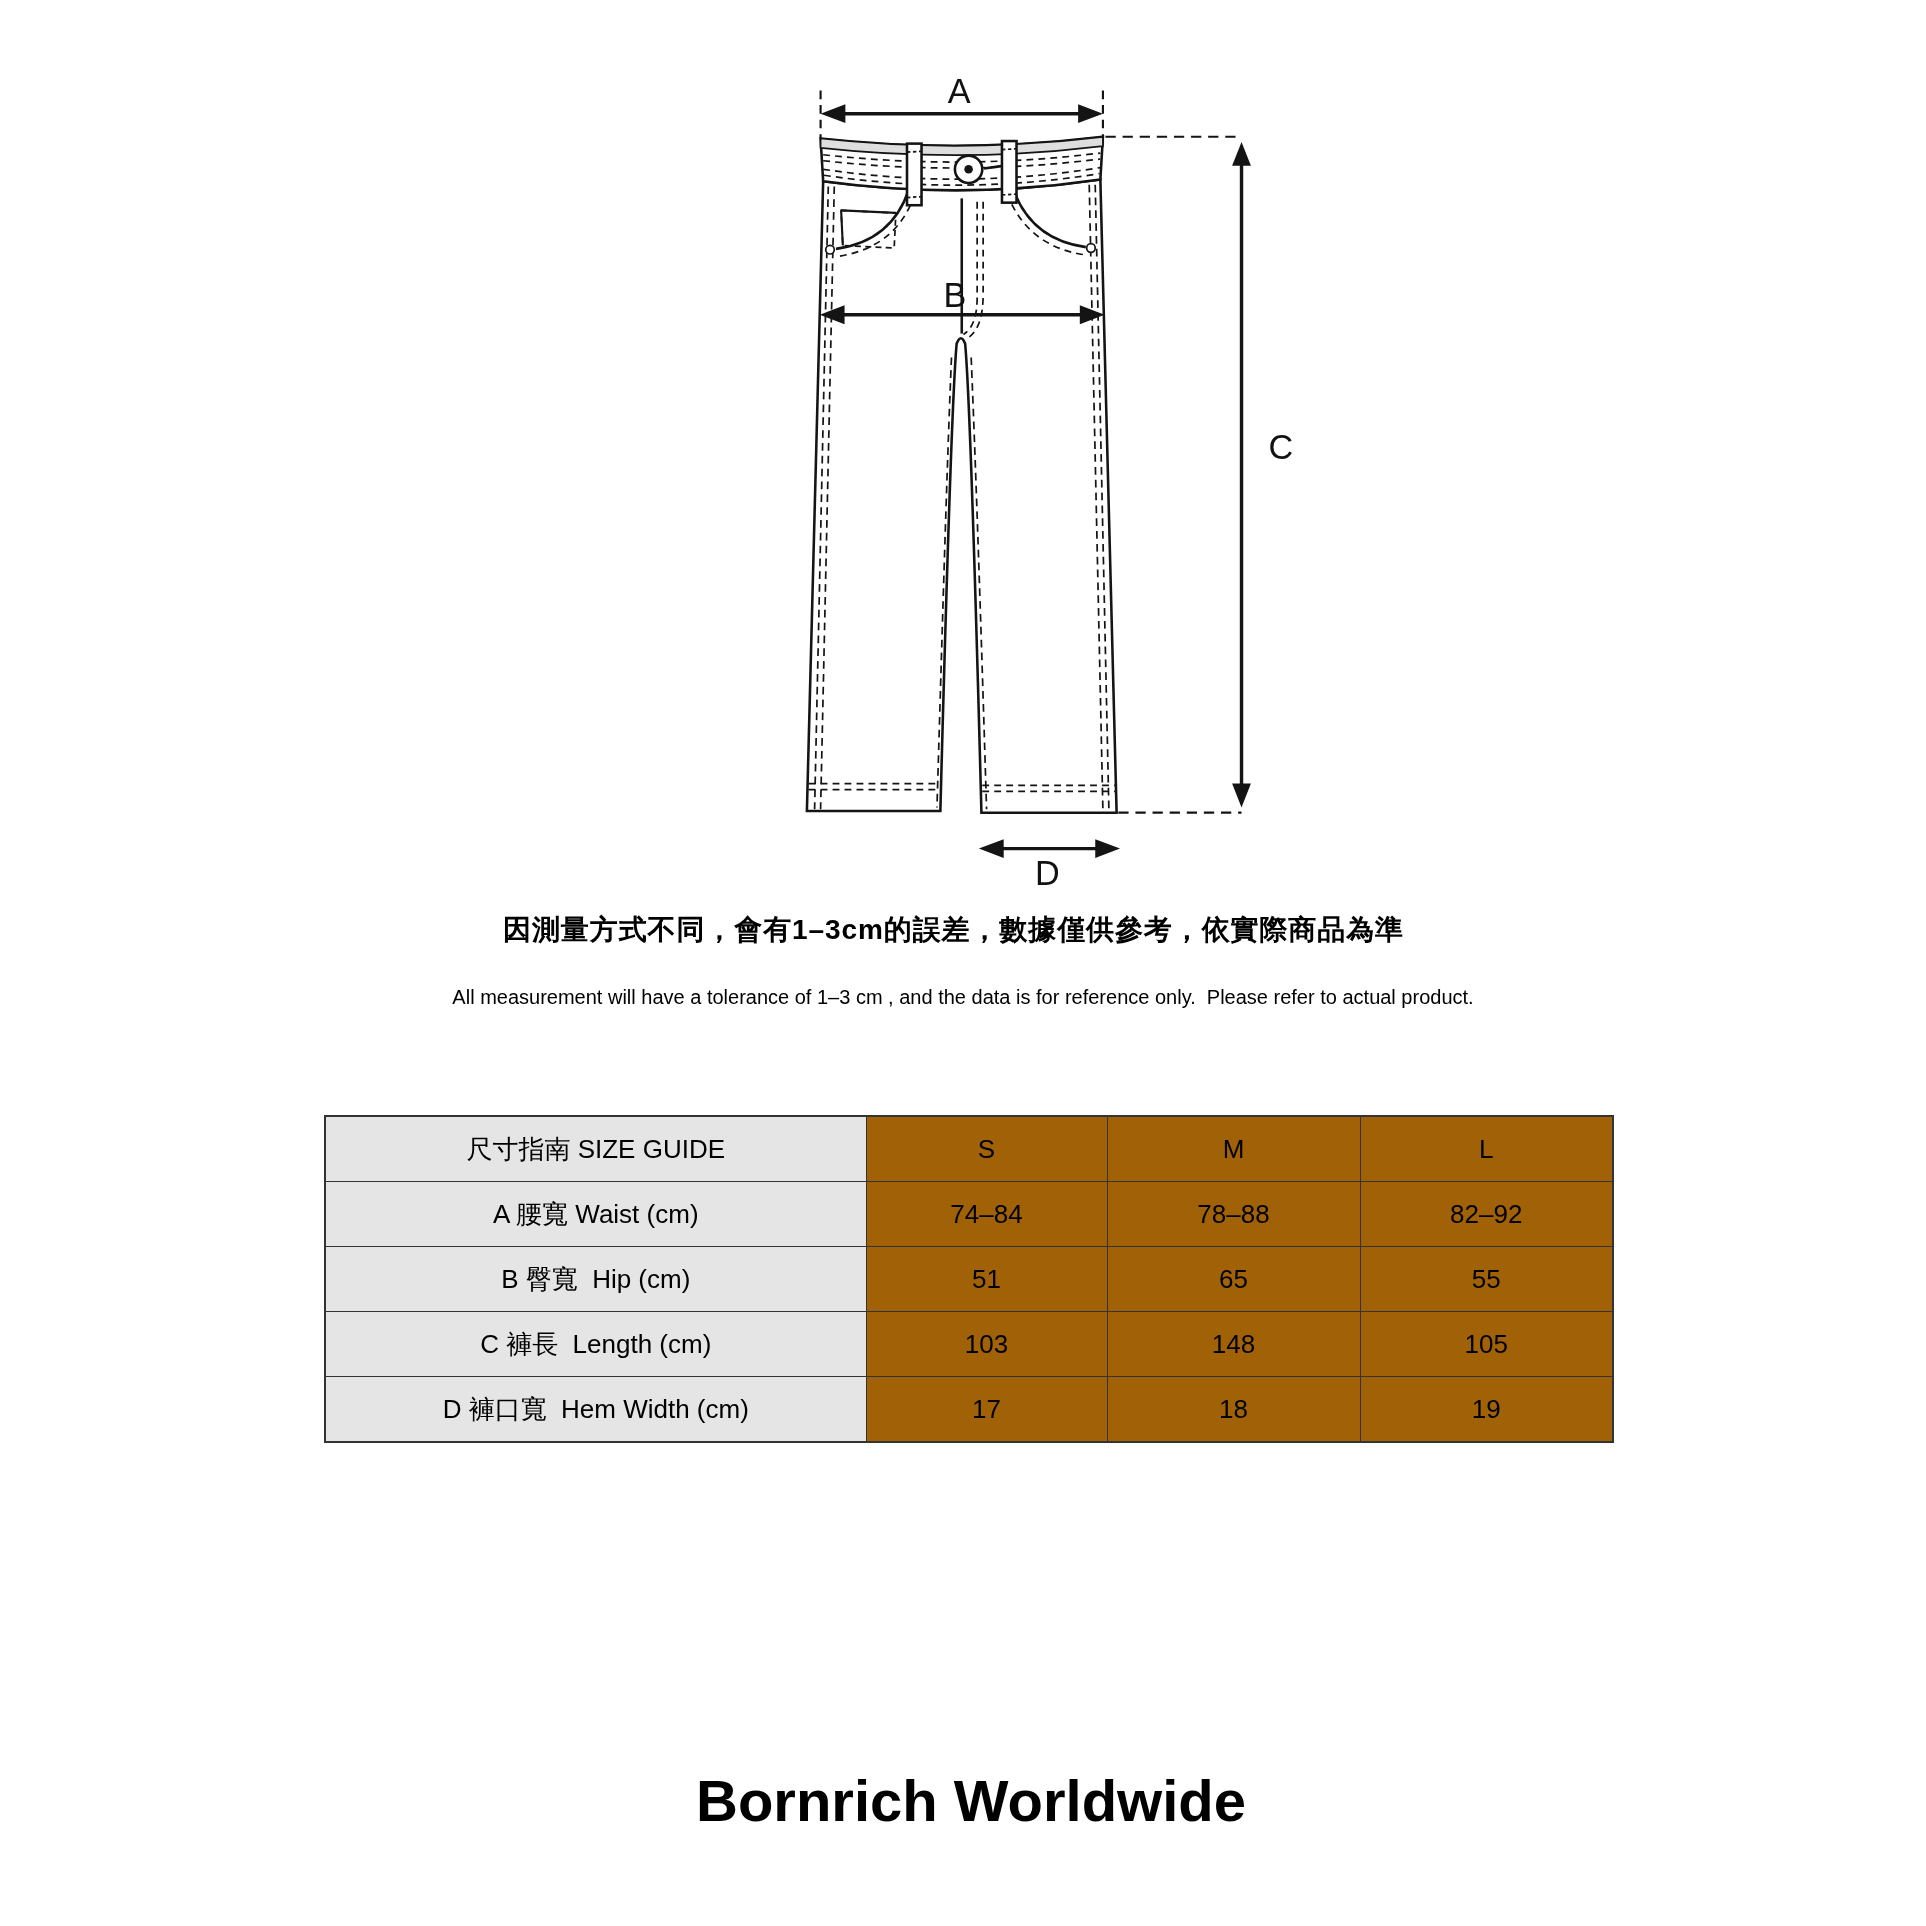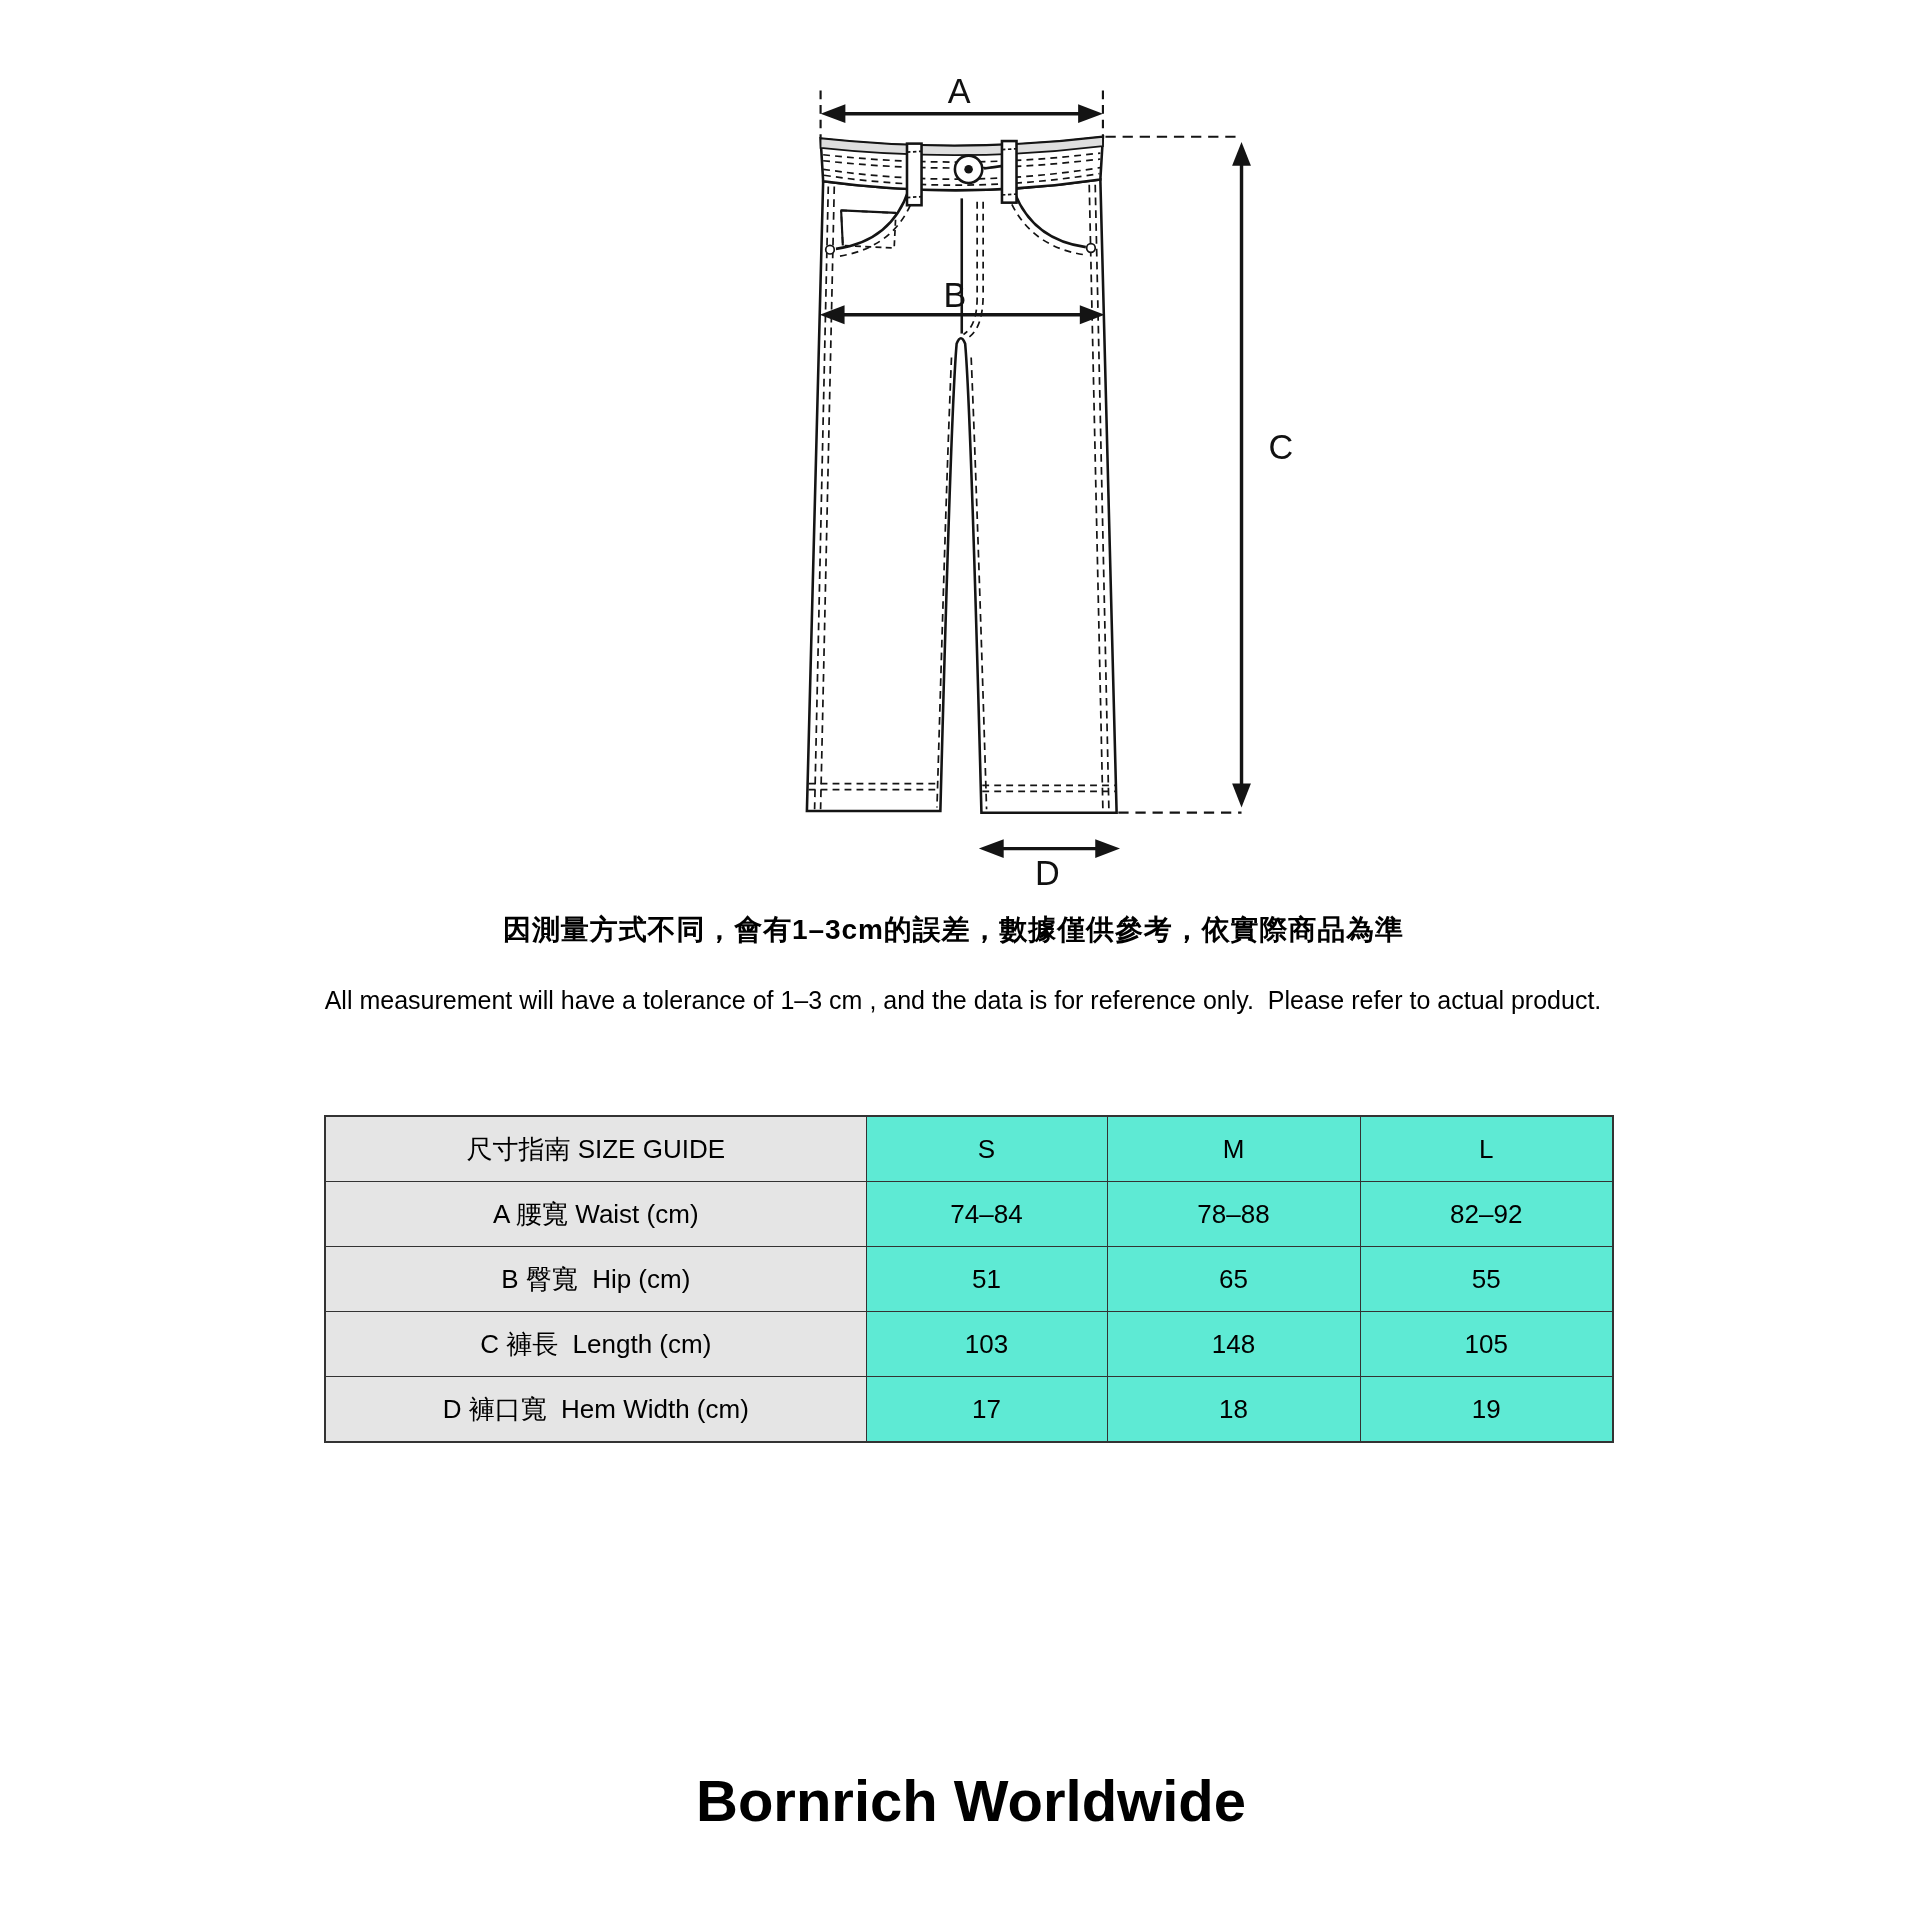--- a/index.html
+++ b/index.html
@@ -9,25 +9,25 @@
     background: #ffffff; overflow: hidden;
   }
   #pants-svg { position: absolute; left: 753px; top: 51px; width: 616px; height: 856px; }
   .measure-letter { font-size: 40px; fill: #111; font-family: "Liberation Sans", "DejaVu Sans", sans-serif; }
   .note-zh {
     position: absolute; left: 0; top: 911px; width: 1907px;
     text-align: center; font-size: 28px; font-weight: 700; letter-spacing: 0.9px;
   }
   .note-en {
     position: absolute; left: 0; top: 986px; width: 1926px;
-    text-align: center; font-size: 25px; font-weight: 400; white-space: pre-wrap;
+    text-align: center; font-size: 20px; font-weight: 400; white-space: pre-wrap;
   }
   table.sizes {
     position: absolute; border-collapse: collapse; table-layout: fixed;
-    background: #5eead4; border: 2.6px solid #333;
+    background: #a16207; border: 2.6px solid #333;
   }
   table.sizes td {
     border: 1.7px solid #333; text-align: center; vertical-align: middle;
     font-size: 26px; padding: 0; white-space: pre-wrap;
   }
   #size-guide-table { left: 324px; top: 1115px; width: 1289px; }
   #size-guide-table td { height: 64px; }
   #size-recommendation-table { left: 324px; top: 1537px; width: 1289px; }
   #size-recommendation-table td { height: 66px; }
   td.lab { background: #e5e5e5; }

